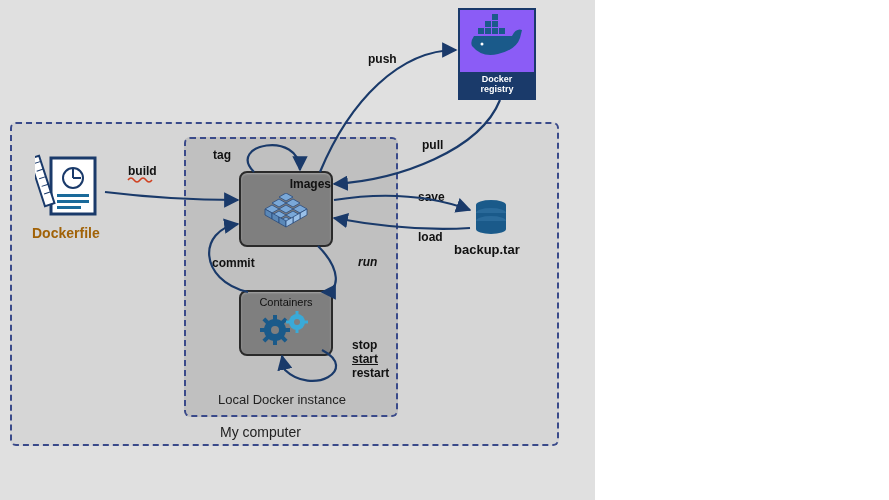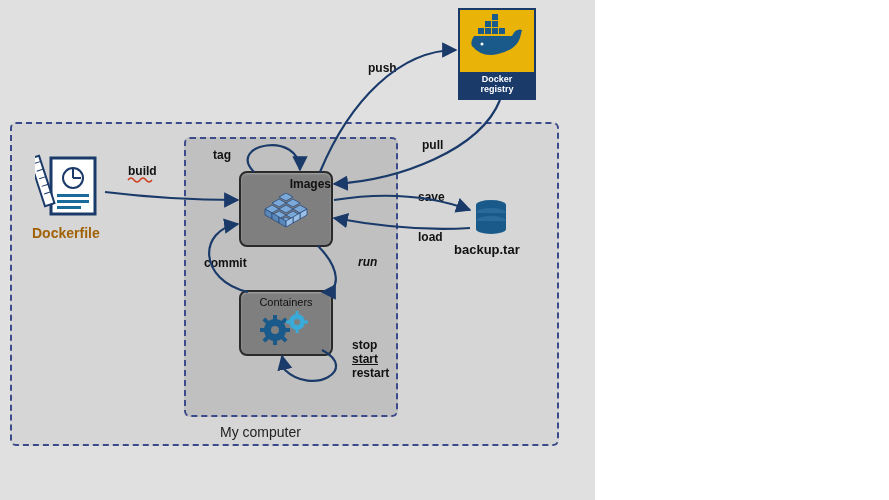--- a/index.html
+++ b/index.html
@@ -121,21 +121,21 @@
       font-size: 14px;
       color: #a16207;
     }
     .registry-box {
       position: absolute;
       left: 458px;
       top: 8px;
       width: 74px;
       height: 88px;
       border: 2px solid #1a3a6a;
-      background: #eab308;
+      background: #8b5cf6;
       text-align: center;
     }
     .registry-caption {
       position: absolute;
       left: 0;
       bottom: 0;
       width: 100%;
       background: #1a3a6a;
       color: #fff;
       font-size: 9px;
@@ -176,20 +176,21 @@
   </style>
 </head>
 <body>
 
 <div class="canvas">
 
   <div class="my-computer"></div>
   <div class="my-computer-label">My computer</div>
 
   <div class="local-docker"></div>
+  <div class="local-docker-label">Local Docker instance</div>
 
   <div class="images-box">
     <div class="images-box-label">Images</div>
     <div class="isocubes">
       <svg width="50" height="38" viewBox="0 0 50 38">
         <g stroke="#2a4a7a" stroke-width="0.8" fill="#7aa8d8">
           <polygon points="25,0 32,4 25,8 18,4"></polygon>
           <polygon points="18,6 25,10 18,14 11,10"></polygon>
           <polygon points="32,6 39,10 32,14 25,10"></polygon>
           <polygon points="11,12 18,16 11,20 4,16"></polygon>
@@ -317,23 +318,23 @@
       <path d="M 318 246 C 340 268 342 292 322 292" marker-end="url(#ah)"></path>
 
       <path d="M 248 292 C 198 280 198 230 238 224" marker-end="url(#ah)"></path>
 
       <path d="M 322 350 C 360 370 312 396 285 370 L 282 356" marker-end="url(#ah)"></path>
     </g>
   </svg>
 
   <div class="edge-label" style="left:128px; top:164px;">build</div>
   <div class="edge-label" style="left:213px; top:148px;">tag</div>
-  <div class="edge-label" style="left:368px; top:52px;margin-top:9px;">push</div>
+  <div class="edge-label" style="left:368px; top:52px;">push</div>
   <div class="edge-label" style="left:422px; top:138px;">pull</div>
   <div class="edge-label" style="left:418px; top:190px;">save</div>
   <div class="edge-label" style="left:418px; top:230px;">load</div>
   <div class="edge-label" style="left:358px; top:255px;font-style:italic;">run</div>
-  <div class="edge-label" style="left:204px; top:256px;">commit</div>
+  <div class="edge-label" style="left:212px; top:256px;">commit</div>
   <div class="edge-label" style="left:352px; top:338px;">stop</div>
   <div class="edge-label" style="left:352px; top:352px;text-decoration:underline;">start</div>
   <div class="edge-label" style="left:352px; top:366px;">restart</div>
 
 </div>
 
 </body></html>

